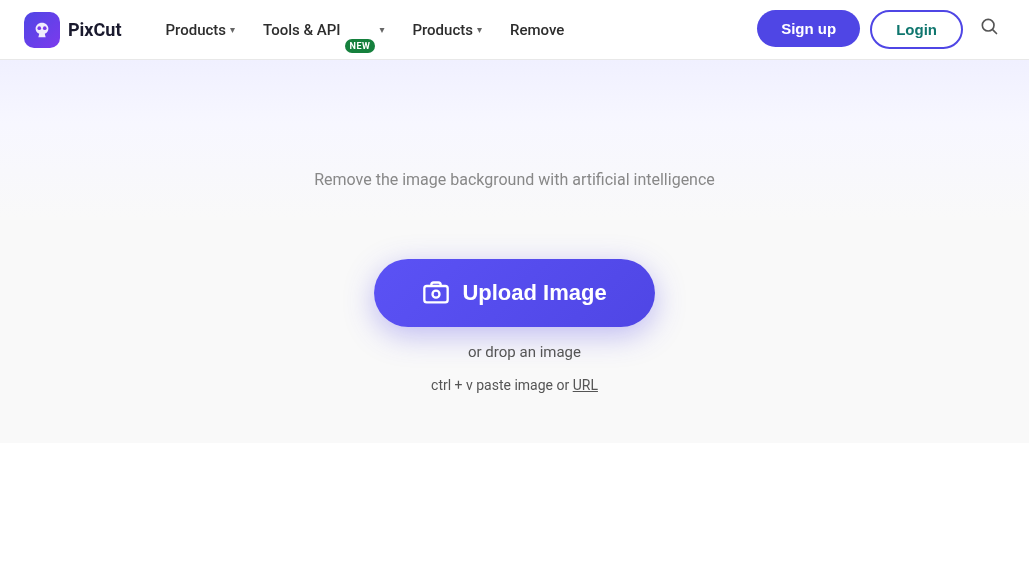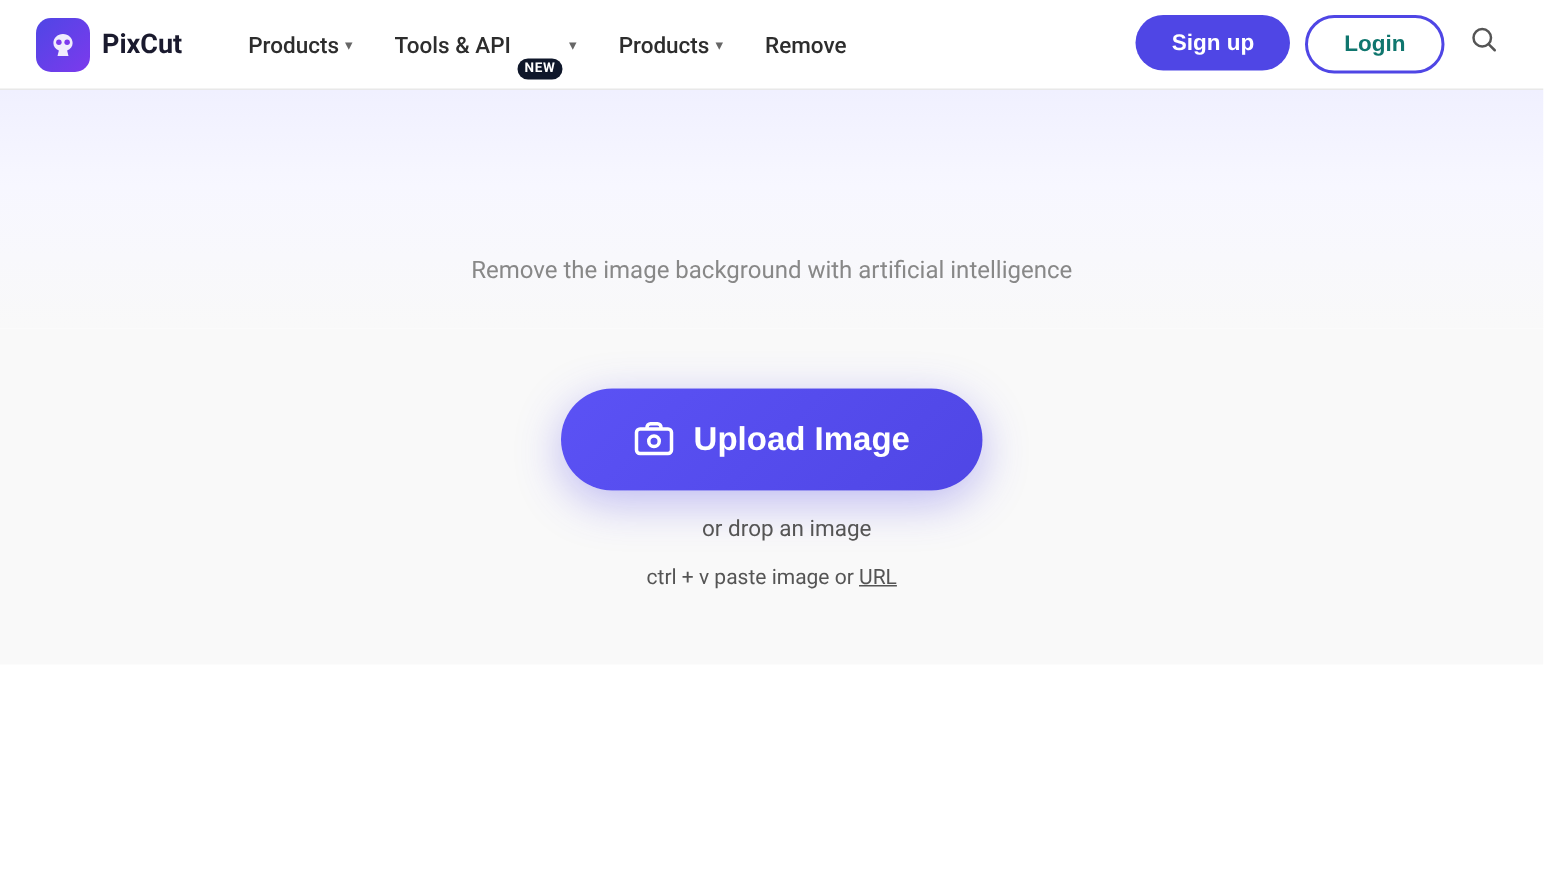--- a/index.html
+++ b/index.html
@@ -74,21 +74,21 @@
       font-weight: 500;
       white-space: nowrap;
     }
 
     .nav-item .chevron {
       font-size: 10px;
       color: #666;
     }
 
     .nav-badge {
-      background: #0f172a;
+      background: #15803d;
       color: white;
       font-size: 9px;
       font-weight: 700;
       padding: 2px 5px;
       border-radius: 10px;
       text-transform: uppercase;
       letter-spacing: 0.5px;
       margin-top: 32px;
     }
 

